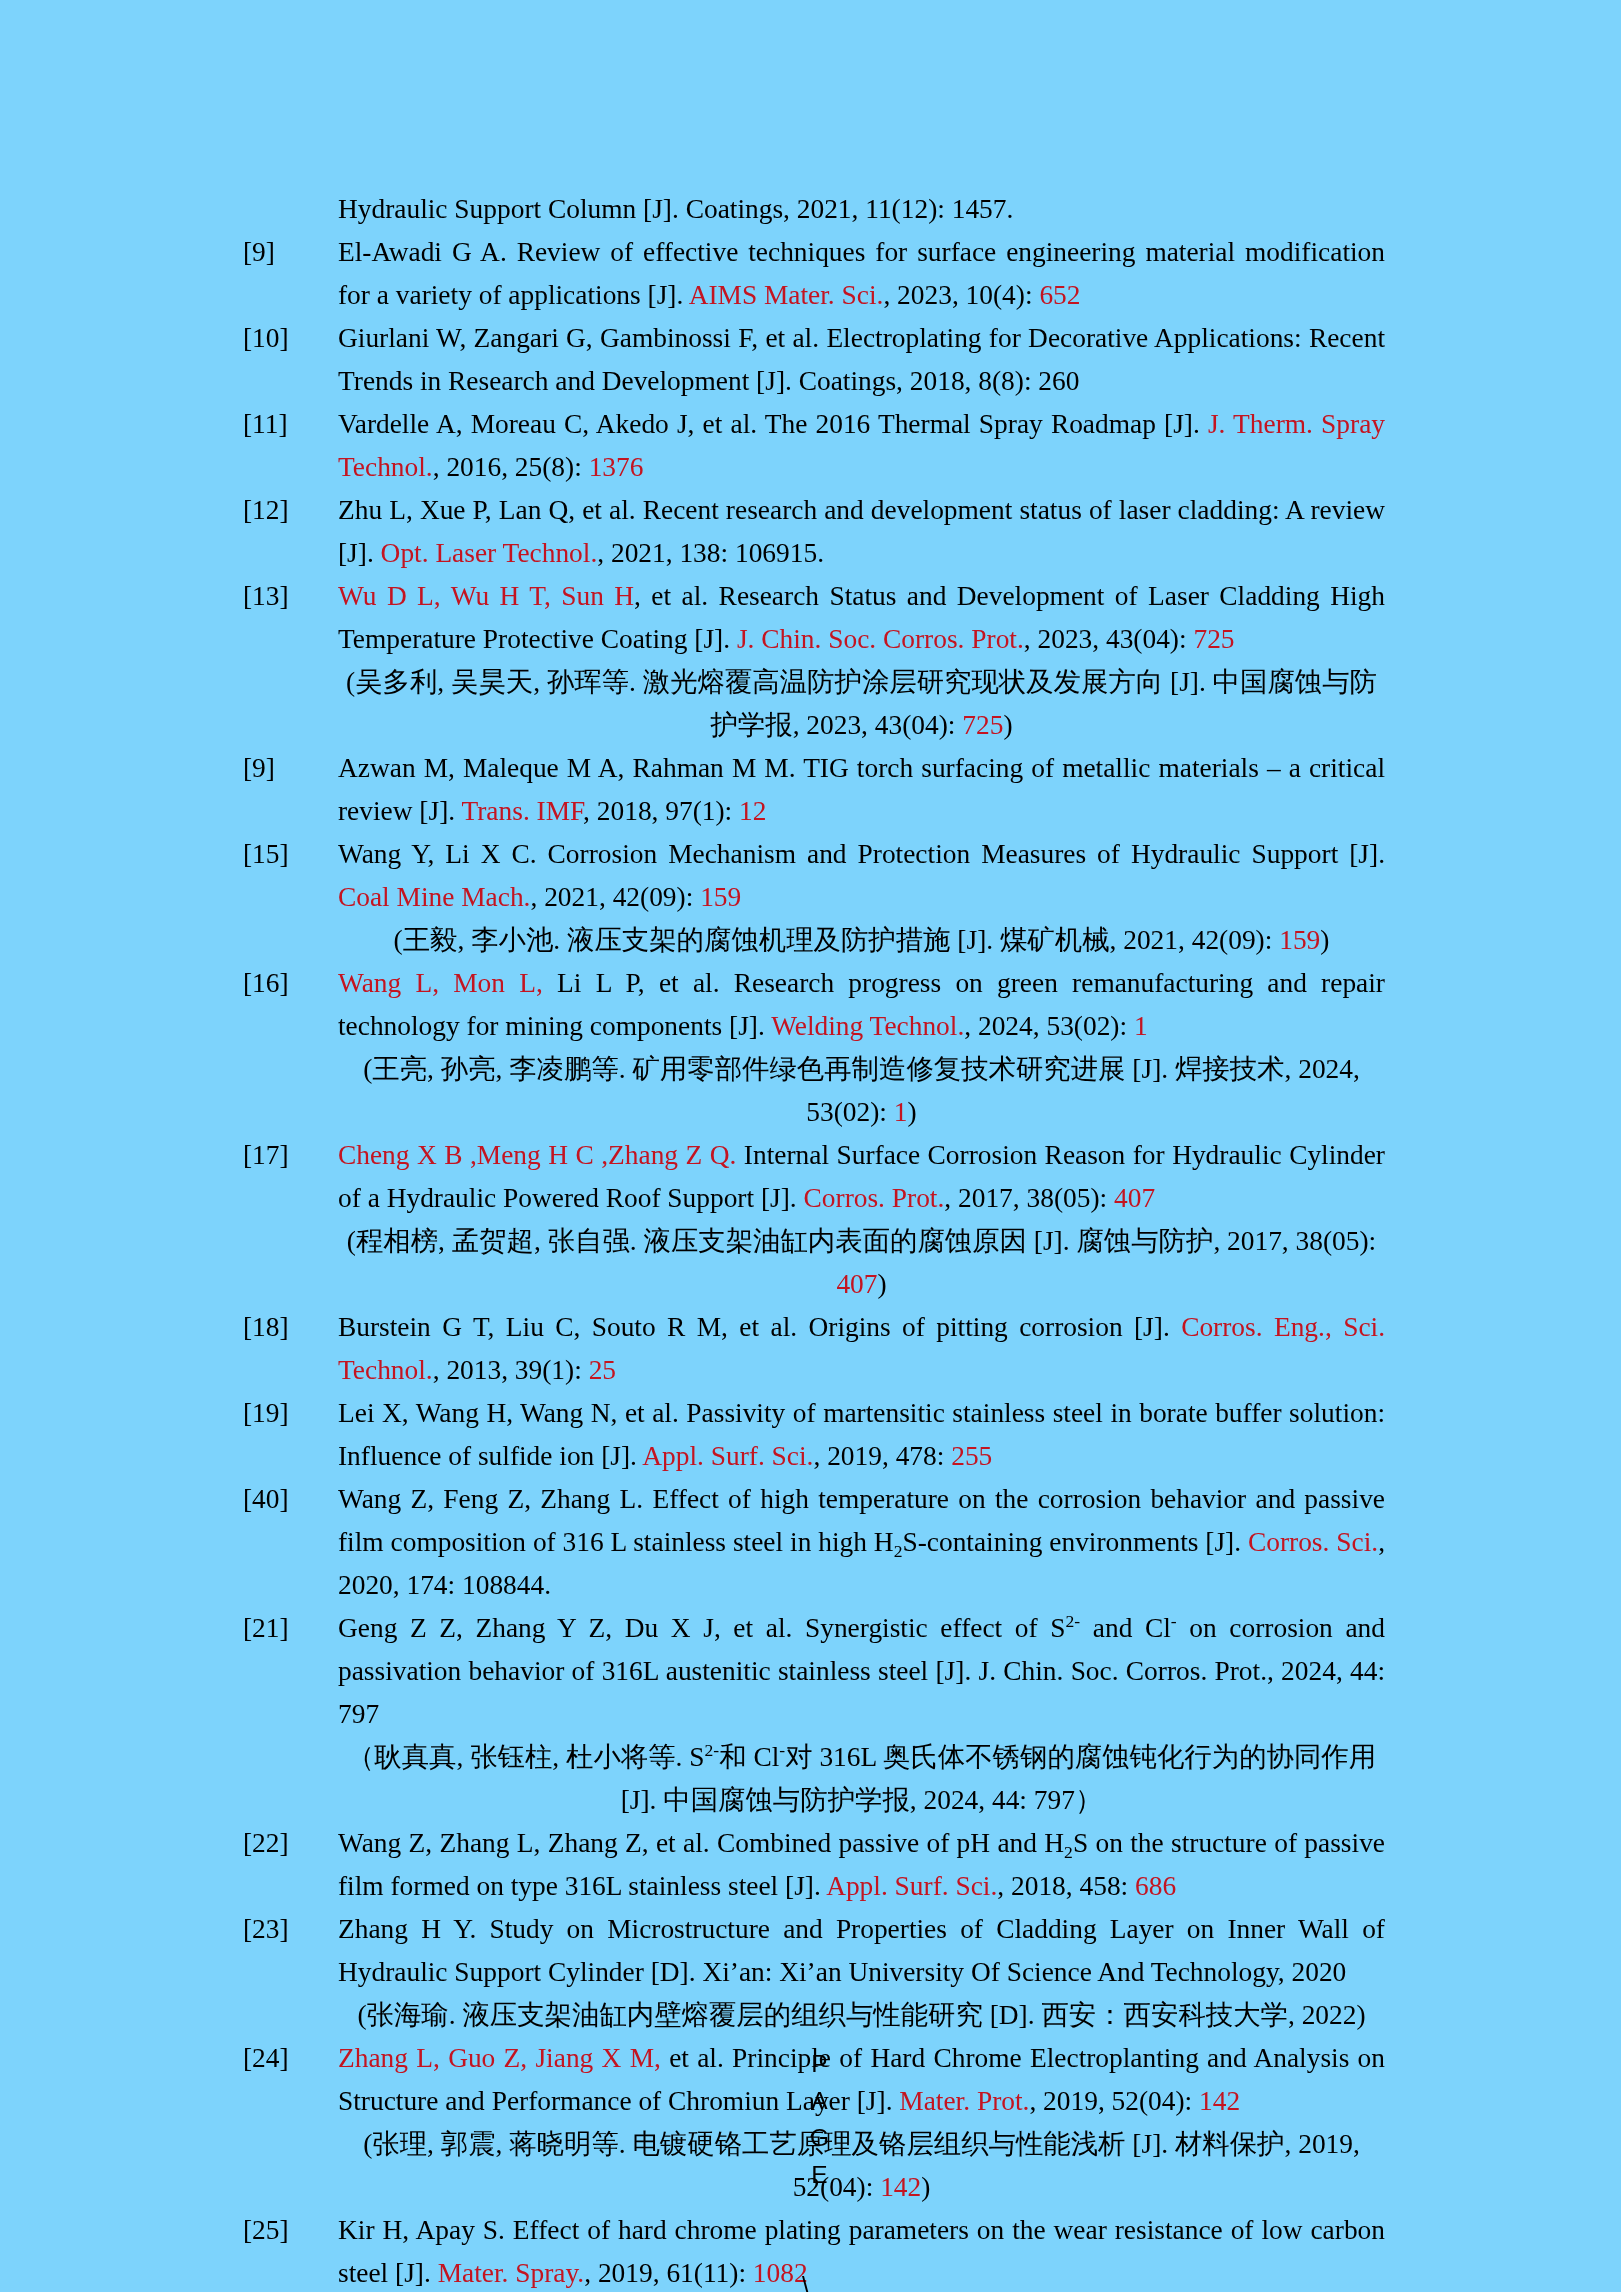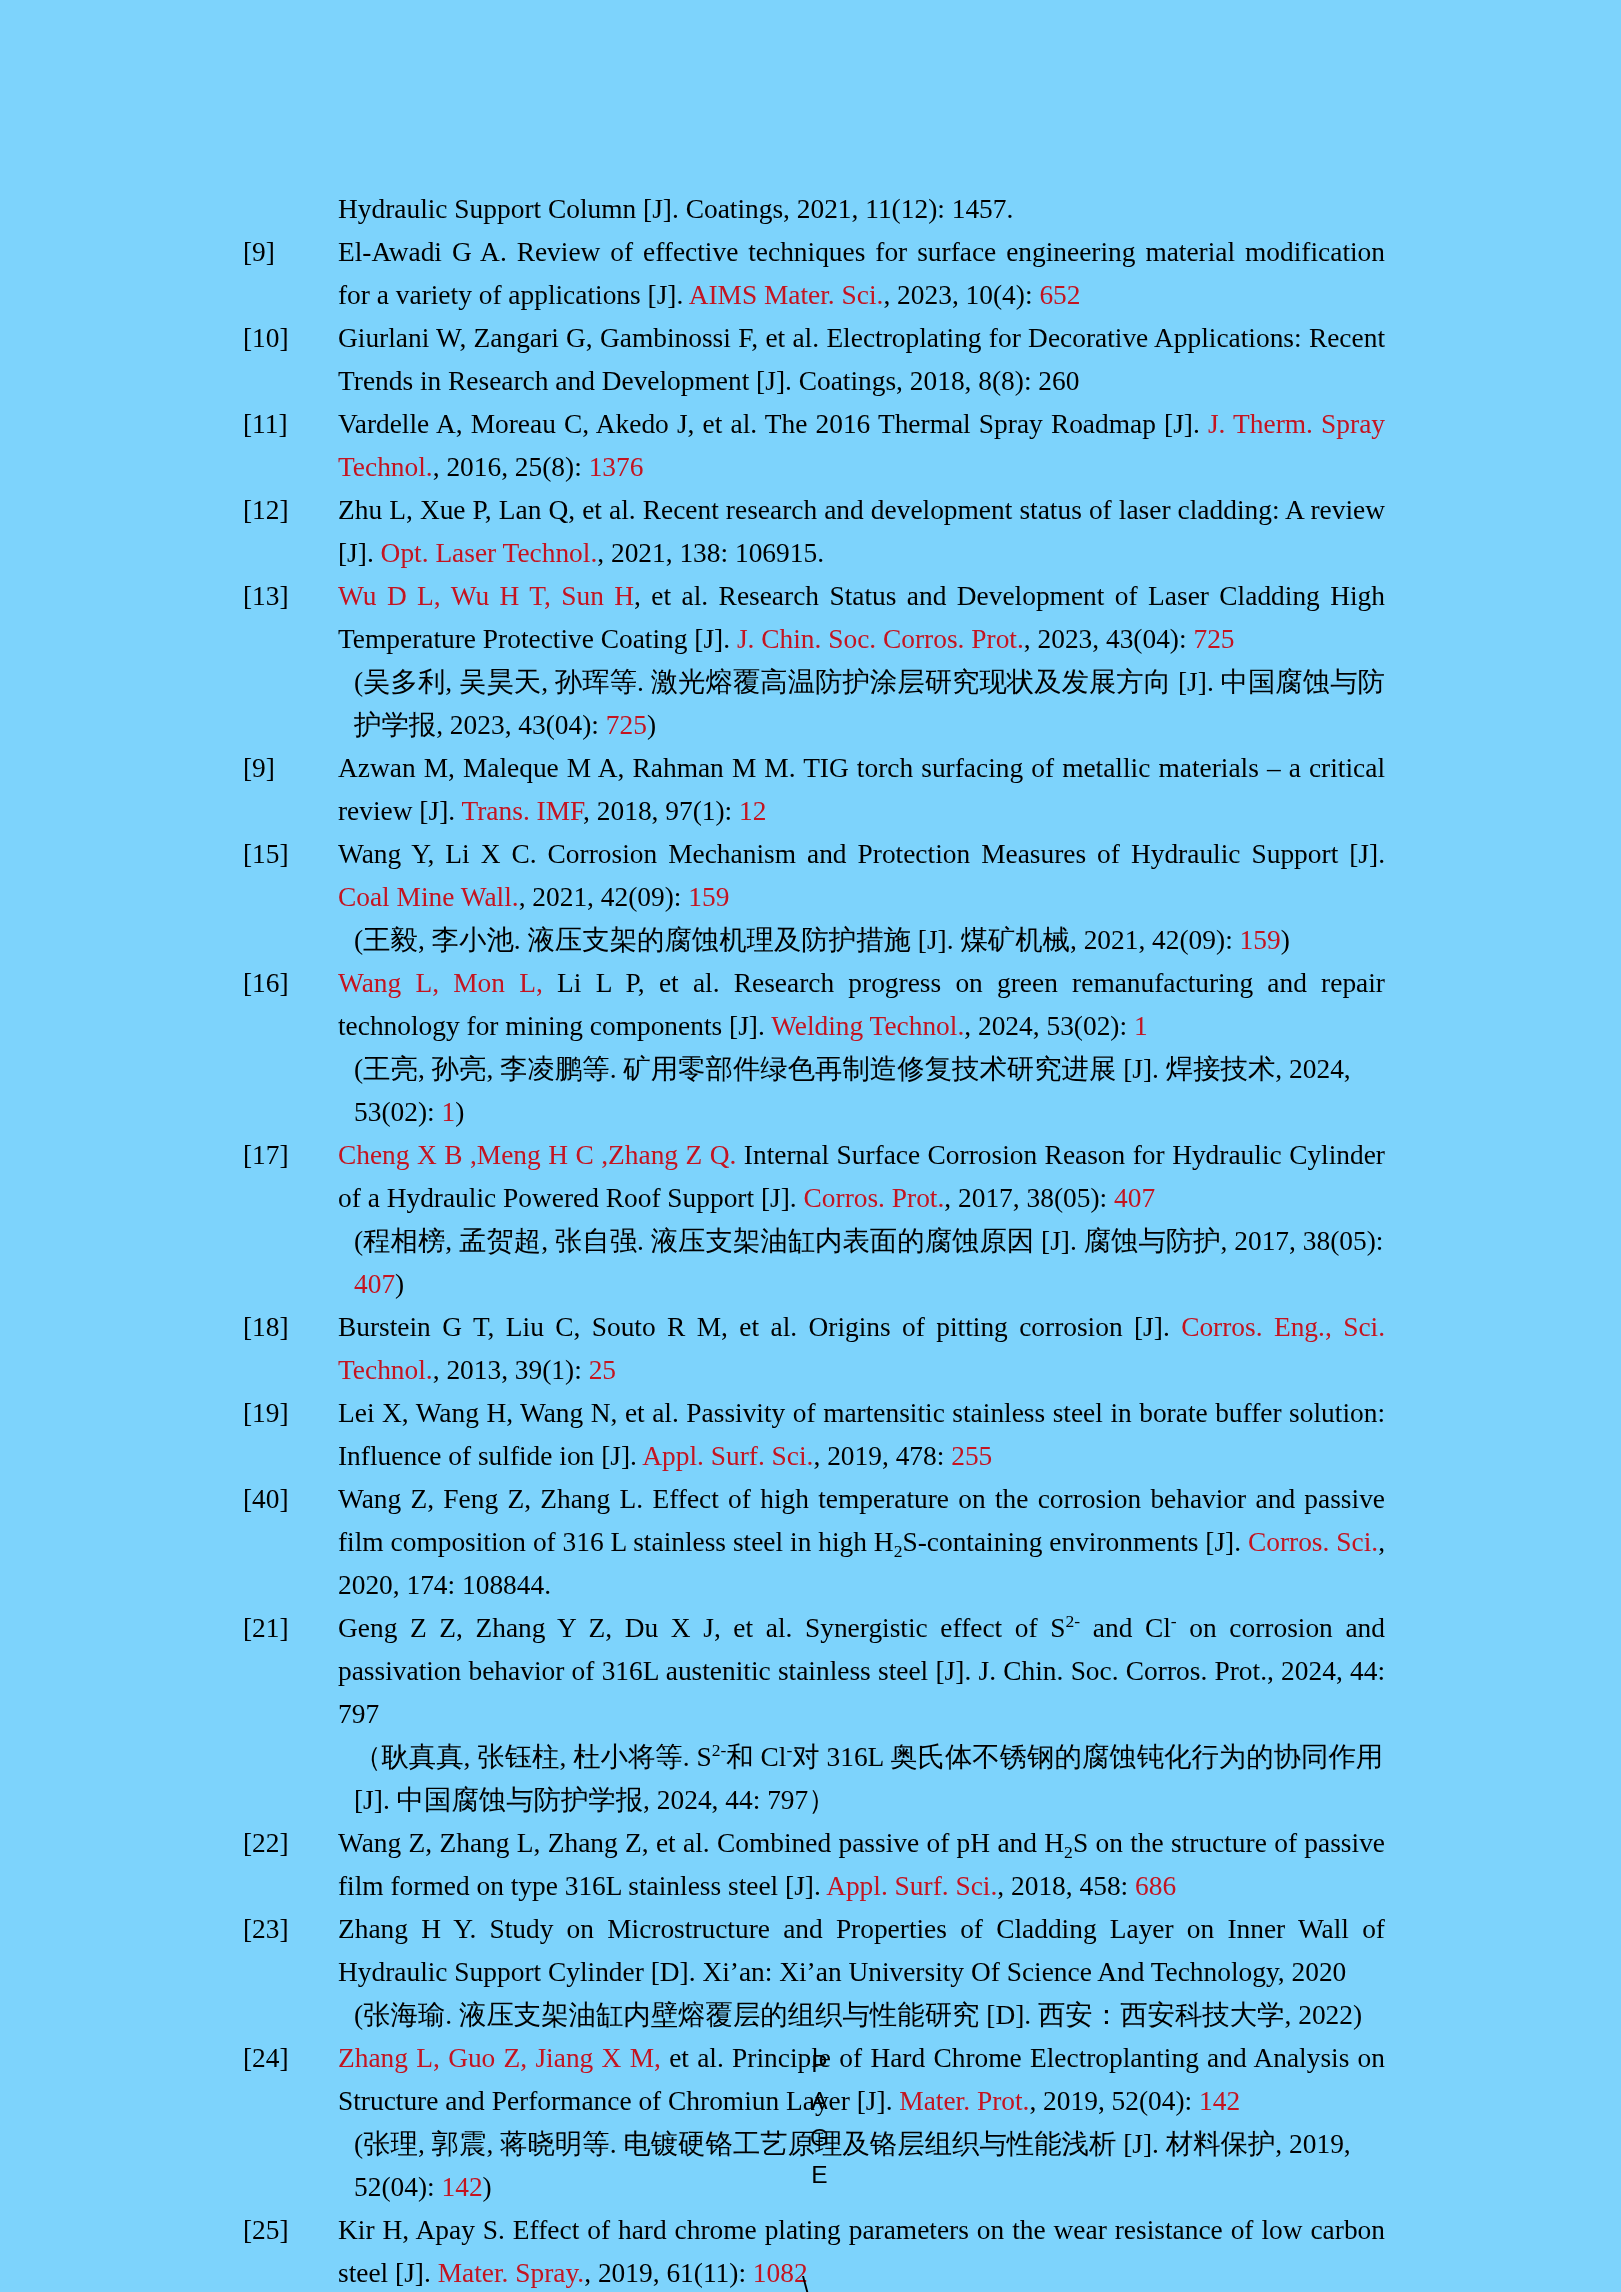--- a/index.html
+++ b/index.html
@@ -20,21 +20,21 @@
   }
   .ref-row { position:relative; }
   .ref-num {
     position:absolute;
     left:-95px; top:0;
     line-height:43px;
     white-space:nowrap;
   }
   .ref-line { line-height:43px; margin:0; }
   .ref-line.en { text-align:justify; }
-  .ref-line.zh { text-align:left;margin-left:16px; }
+  .ref-line.zh { text-align:center; }
   .seg-red { color:var(--accent-red); }
   sup, sub { font-size:17.6px; line-height:0; }
   .page-field {
     position:absolute;
     left:784px; top:2045px;
     width:71px;
     text-align:center;
     font-family:"Liberation Sans", sans-serif;
     font-size:24.5px;
     line-height:37px;
@@ -77,21 +77,21 @@
         <span class="ref-num">[13]</span>
         <div class="ref-line en"><span class="seg-red">Wu D L, Wu H T, Sun H</span><span>, et al. Research Status and Development of Laser Cladding High Temperature Protective Coating [J]. </span><span class="seg-red">J. Chin. Soc. Corros. Prot.</span><span>, 2023, 43(04): </span><span class="seg-red">725</span></div>
         <div class="ref-line zh"><span>(吴多利, 吴昊天, 孙珲等. 激光熔覆高温防护涂层研究现状及发展方向 [J]. 中国腐蚀与防护学报, 2023, 43(04): </span><span class="seg-red">725</span><span>)</span></div>
       </div>
       <div class="ref-row">
         <span class="ref-num">[9]</span>
         <div class="ref-line en"><span>Azwan M, Maleque M A, Rahman M M. TIG torch surfacing of metallic materials – a critical review [J]. </span><span class="seg-red">Trans. IMF</span><span>, 2018, 97(1): </span><span class="seg-red">12</span></div>
       </div>
       <div class="ref-row">
         <span class="ref-num">[15]</span>
-        <div class="ref-line en"><span>Wang Y, Li X C. Corrosion Mechanism and Protection Measures of Hydraulic Support [J]. </span><span class="seg-red">Coal Mine Wall.</span><span>, 2021, 42(09): </span><span class="seg-red">159</span></div>
+        <div class="ref-line en"><span>Wang Y, Li X C. Corrosion Mechanism and Protection Measures of Hydraulic Support [J]. </span><span class="seg-red">Coal Mine Mach.</span><span>, 2021, 42(09): </span><span class="seg-red">159</span></div>
         <div class="ref-line zh"><span>(王毅, 李小池. 液压支架的腐蚀机理及防护措施 [J]. 煤矿机械, 2021, 42(09): </span><span class="seg-red">159</span><span>)</span></div>
       </div>
       <div class="ref-row">
         <span class="ref-num">[16]</span>
         <div class="ref-line en"><span class="seg-red">Wang L, Mon L,</span><span> Li L P, et al. Research progress on green remanufacturing and repair technology for mining components [J]. </span><span class="seg-red">Welding Technol.</span><span>, 2024, 53(02): </span><span class="seg-red">1</span></div>
         <div class="ref-line zh"><span>(王亮, 孙亮, 李凌鹏等. 矿用零部件绿色再制造修复技术研究进展 [J]. 焊接技术, 2024, 53(02): </span><span class="seg-red">1</span><span>)</span></div>
       </div>
       <div class="ref-row">
         <span class="ref-num">[17]</span>
         <div class="ref-line en"><span class="seg-red">Cheng X B ,Meng H C ,Zhang Z Q.</span><span> Internal Surface Corrosion Reason for Hydraulic Cylinder of a Hydraulic Powered Roof Support [J]. </span><span class="seg-red">Corros. Prot.</span><span>, 2017, 38(05): </span><span class="seg-red">407</span></div>

